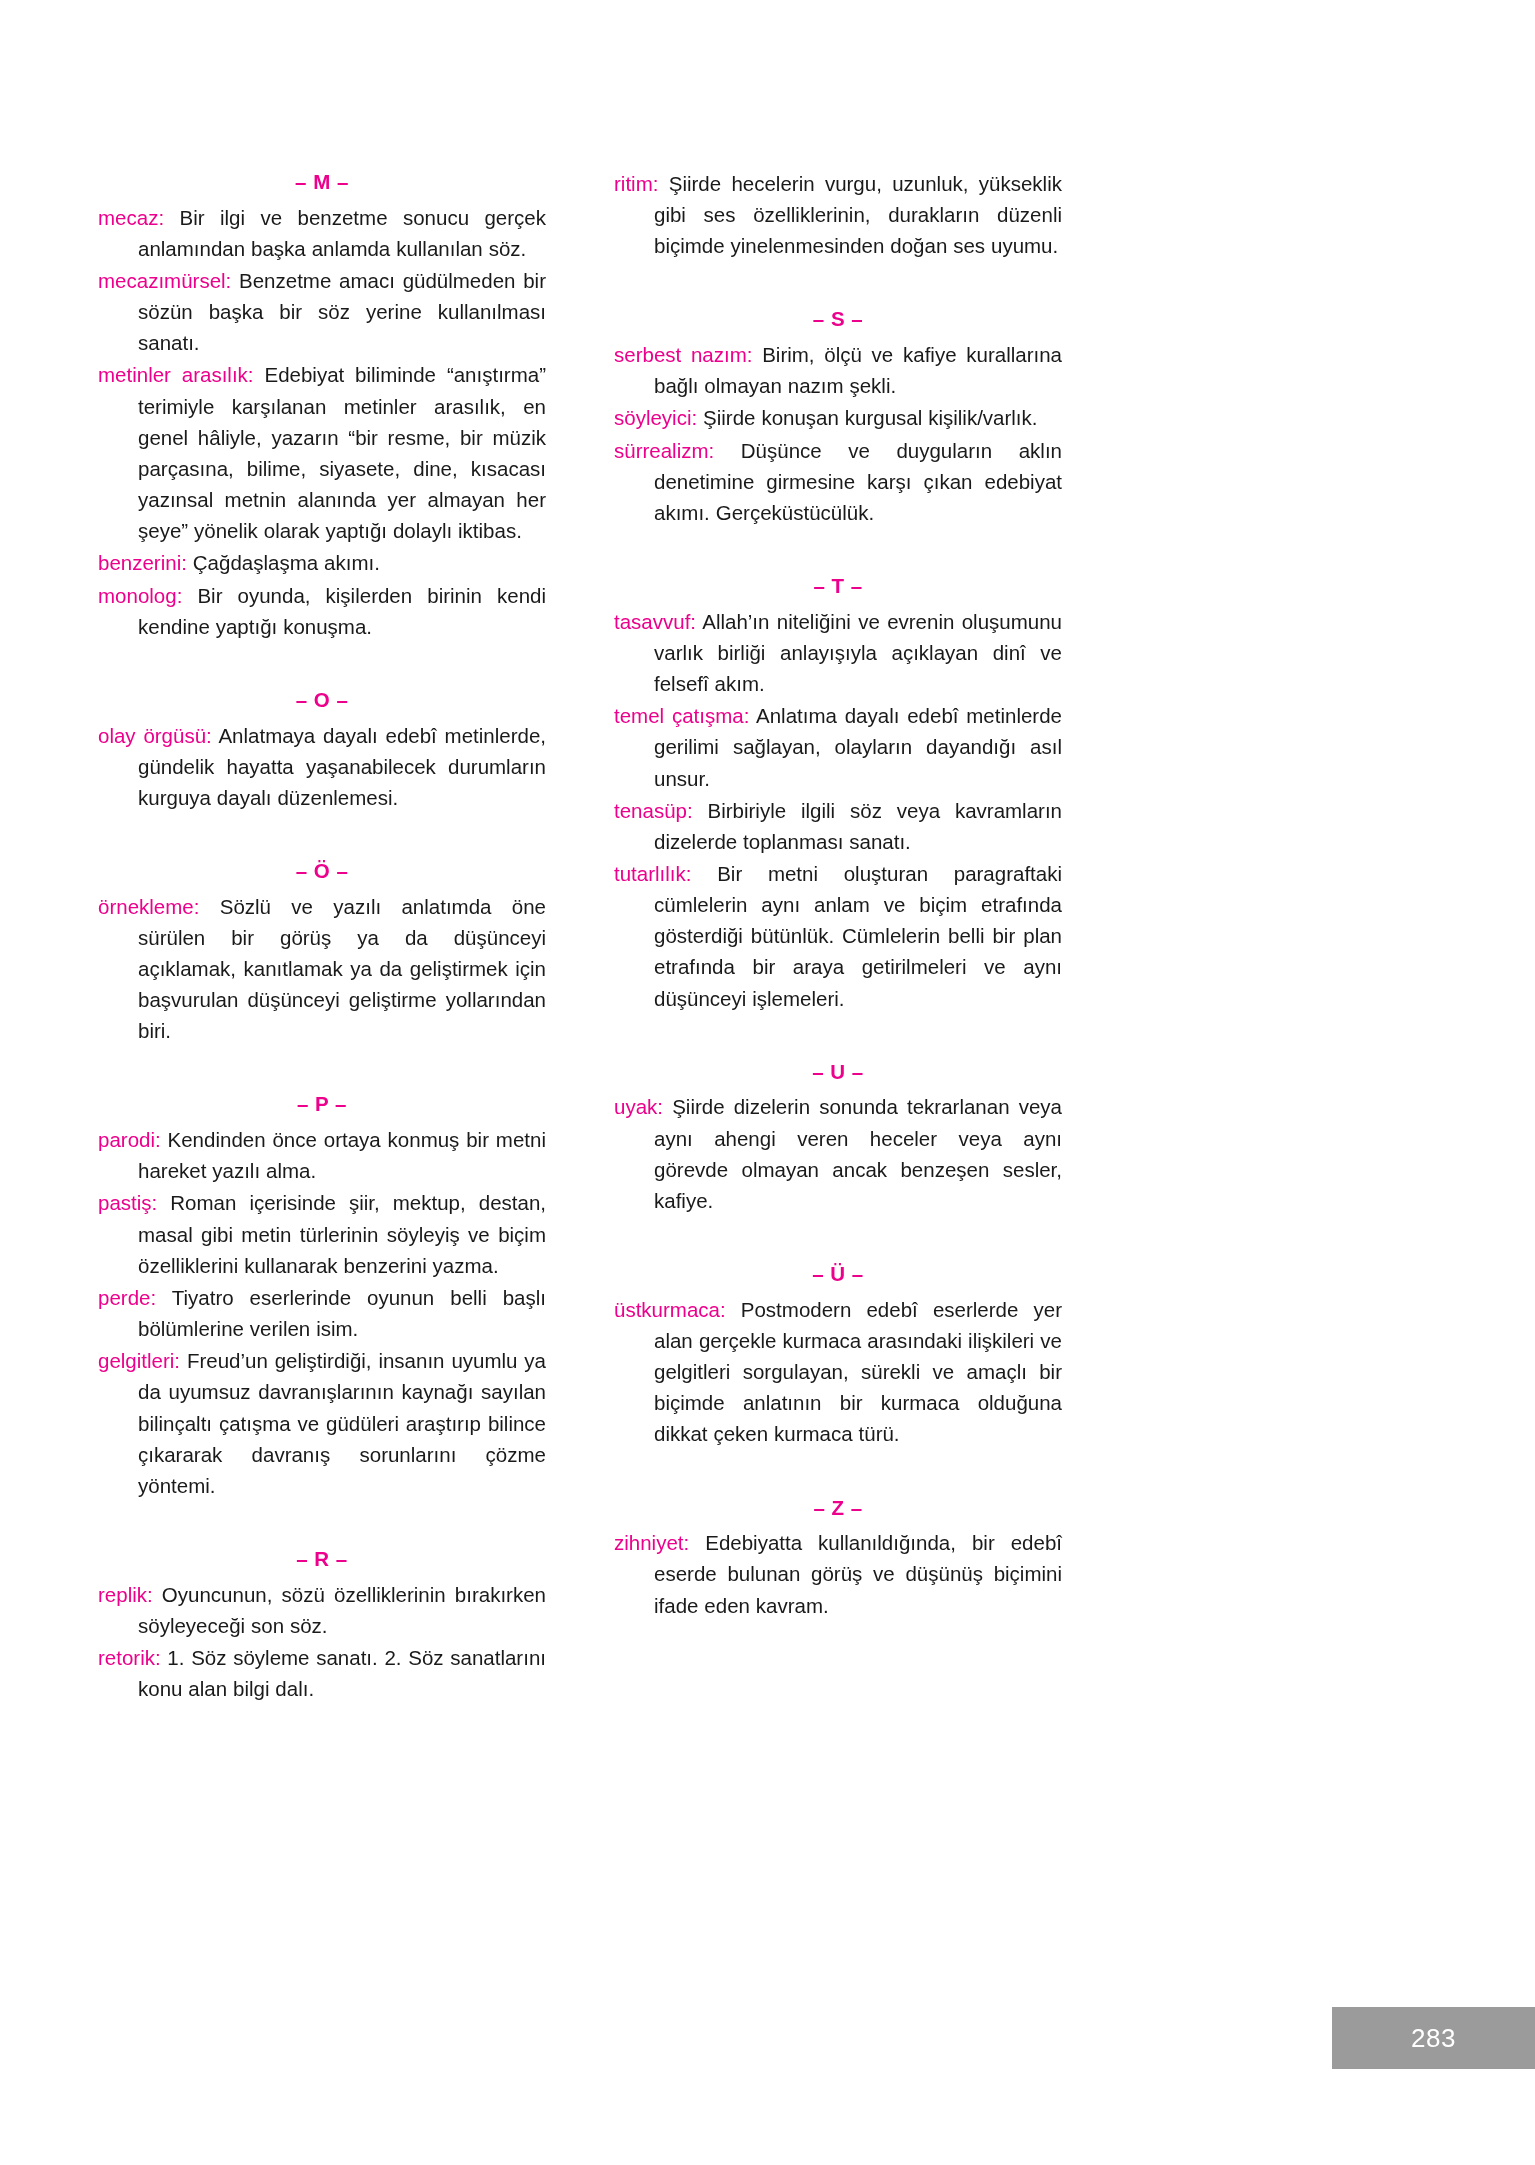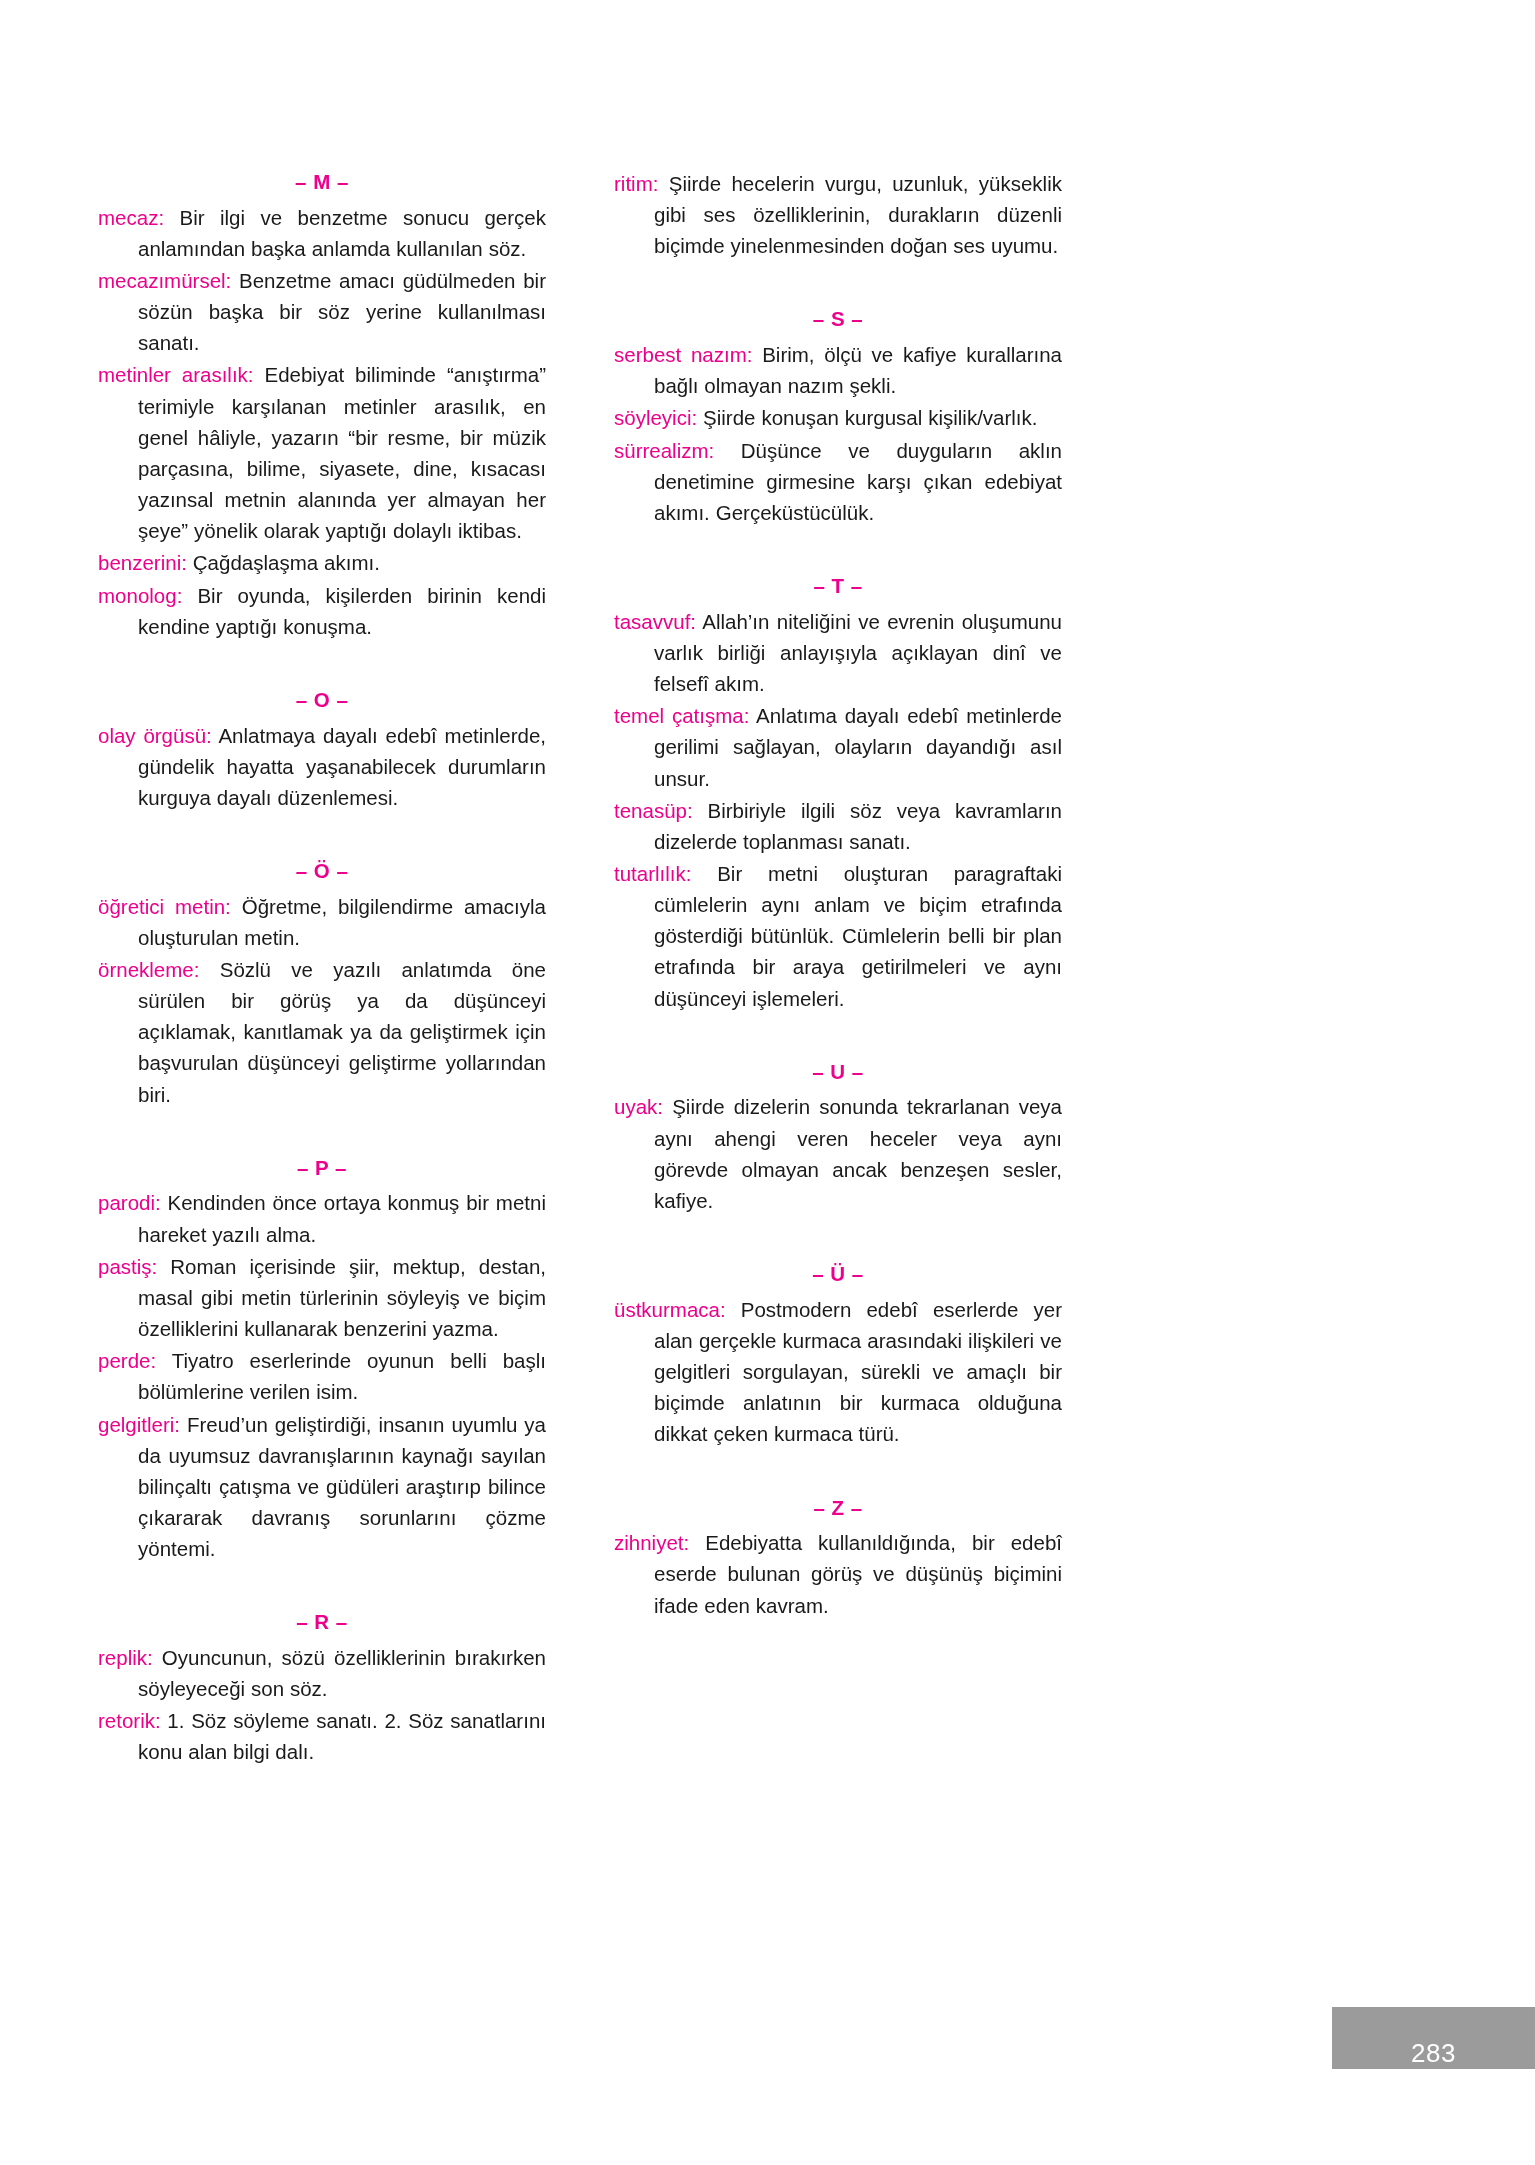--- a/index.html
+++ b/index.html
@@ -63,21 +63,21 @@
     color: #1a1a1a;
   }
   .page-number-box {
     position: absolute;
     right: 0px;
     bottom: 96px;
     width: 203px;
     height: 62px;
     background: #9b9b9b;
     display: flex;
-    align-items: flex-end;
+    align-items: center;
     justify-content: center;
   }
   .page-number {
     color: #ffffff;
     font-size: 26px;
     font-weight: normal;
     letter-spacing: 0.5px;
   }
 </style>
 </head>
@@ -112,24 +112,20 @@
       </p>
 
       <div class="letter-head spaced">– O –</div>
       <p class="entry">
         <span class="term">olay örgüsü:</span>
         <span class="def">Anlatmaya dayalı edebî metinlerde, gündelik hayatta yaşanabilecek durumların kurguya dayalı düzenlemesi.</span>
       </p>
 
       <div class="letter-head spaced">– Ö –</div>
       <p class="entry">
-        <span class="term">öğretici metin:</span>
-        <span class="def">Öğretme, bilgilendirme amacıyla oluşturulan metin.</span>
-      </p>
-      <p class="entry">
         <span class="term">örnekleme:</span>
         <span class="def">Sözlü ve yazılı anlatımda öne sürülen bir görüş ya da düşünceyi açıklamak, kanıtlamak ya da geliştirmek için başvurulan düşünceyi geliştirme yollarından biri.</span>
       </p>
 
       <div class="letter-head spaced">– P –</div>
       <p class="entry">
         <span class="term">parodi:</span>
         <span class="def">Kendinden önce ortaya konmuş bir metni hareket yazılı alma.</span>
       </p>
       <p class="entry">

